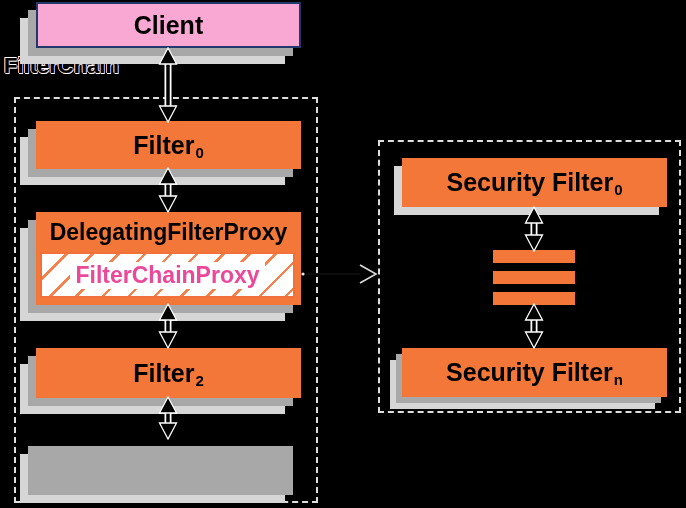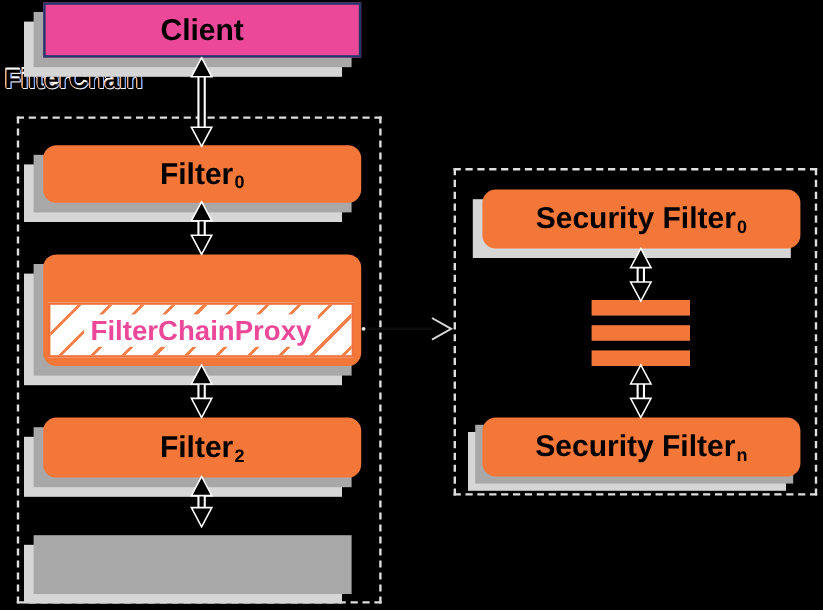--- a/index.html
+++ b/index.html
@@ -7,22 +7,22 @@
     position:relative;width:686px;height:508px;background:#000000;
     font-family:"Liberation Sans", sans-serif;overflow:hidden;
   }
   .shadow{position:absolute;}
   .sh-d{background:#a8a8a8;}
   .sh-l{background:#d6d6d6;}
   .box{
     position:absolute;display:flex;align-items:center;justify-content:center;
     color:#000;font-weight:700;font-size:25px;white-space:nowrap;
   }
-  .orange{background:#f4773a;border-radius:11px;}
-  .purple{background:#ec4899;border:2px solid #22386b;box-sizing:border-box;}
+  .orange{background:#f4773a;}
+  .purple{background:#f9a8d4;border:2px solid #22386b;box-sizing:border-box;}
   .sub{
     display:inline-block;font-size:15px;font-weight:700;
     transform:translateY(7px);margin-left:1px;
   }
   .dashed{
     position:absolute;border:2px dashed #dedede;box-sizing:border-box;
     background:transparent;
   }
   .group-label{
     position:absolute;color:#000;font-weight:700;font-size:22px;white-space:nowrap;
@@ -71,20 +71,21 @@
   <div class="shadow sh-l" style="left:20px;top:137px;width:265px;height:48px;"></div>
   <div class="shadow sh-d" style="left:28px;top:129px;width:265px;height:48px;"></div>
   <div class="box orange" style="left:36px;top:121px;width:265px;height:48px;">
     <span>Filter</span>
       <span class="sub">0</span>
   </div>
 
   <div class="shadow sh-l" style="left:20px;top:228px;width:265px;height:93px;"></div>
   <div class="shadow sh-d" style="left:28px;top:220px;width:265px;height:93px;"></div>
   <div class="box orange" style="left:36px;top:212px;width:265px;height:93px;"></div>
+  <div class="dfp-label">DelegatingFilterProxy</div>
   <div class="hatch">
     <span class="lbl">FilterChainProxy</span>
   </div>
 
   <div class="shadow sh-l" style="left:20px;top:364px;width:265px;height:50px;"></div>
   <div class="shadow sh-d" style="left:28px;top:356px;width:265px;height:50px;"></div>
   <div class="box orange" style="left:36px;top:348px;width:265px;height:50px;">
     <span>Filter</span>
       <span class="sub">2</span>
   </div>

